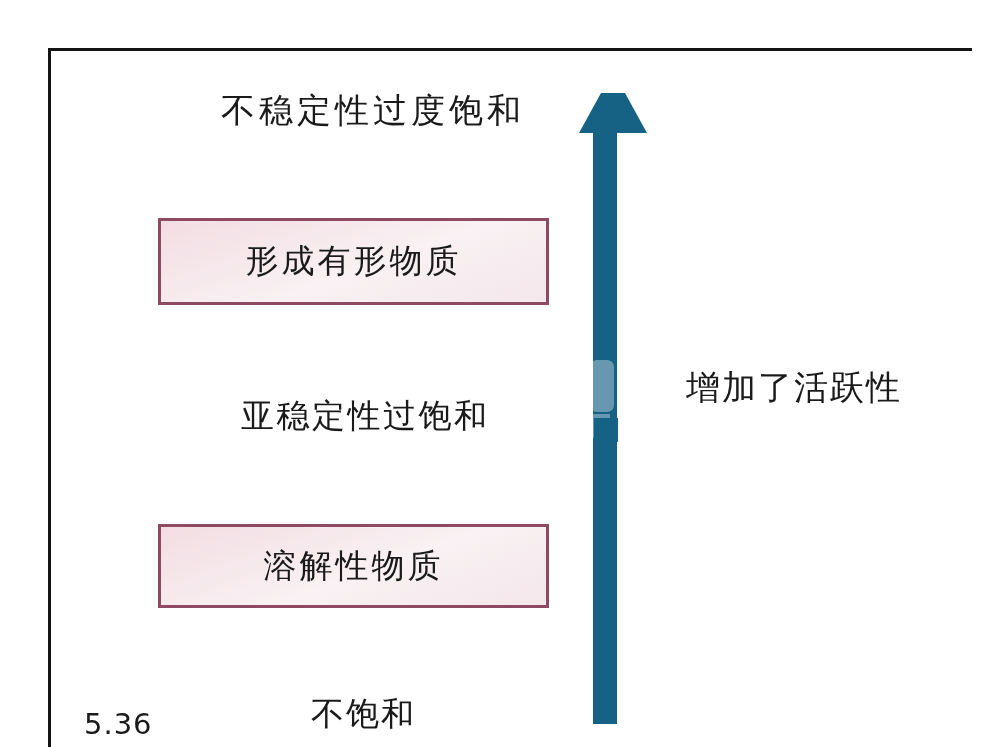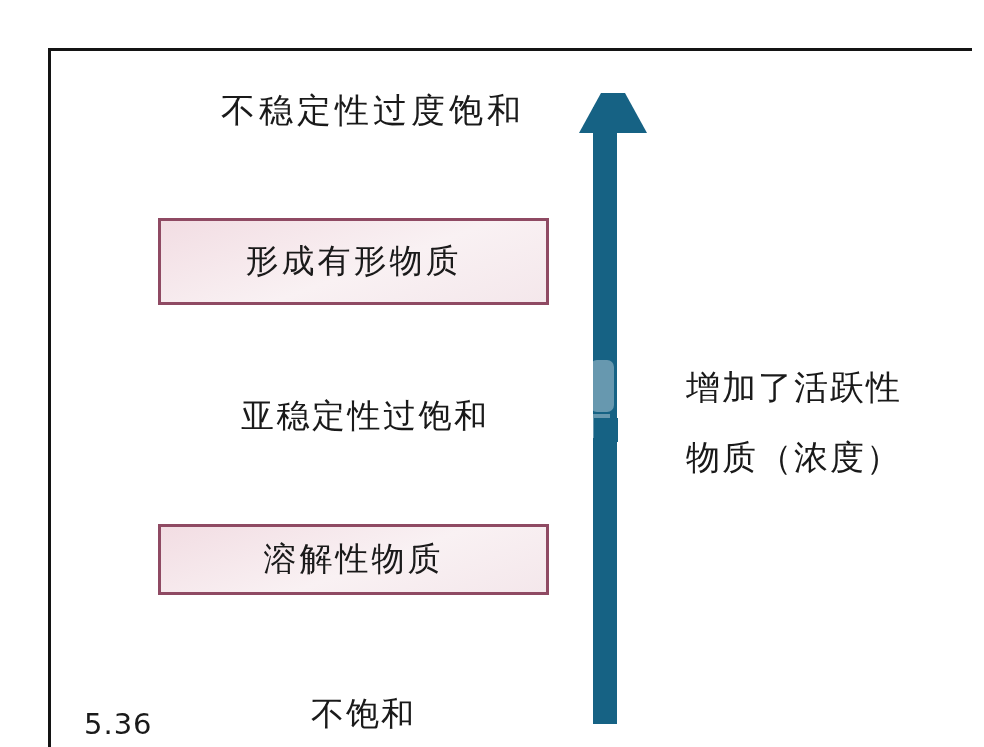--- a/index.html
+++ b/index.html
@@ -56,21 +56,21 @@
       #f9f1f3 55%,
       var(--box-fill-bottom, #f4e7eb) 100%);
     display: flex;
     align-items: center;
     justify-content: center;
     font-size: 33px;
     letter-spacing: 3px;
     color: var(--text, #1a1a1a);
   }
   .box-upper { top: 194px; height: 87px; font-family: Liberation Serif, serif; }
-  .box-lower { top: 500px; height: 71px; }
+  .box-lower { top: 500px; height: 84px; }
 
   .arrow-shaft {
     position: absolute;
     left: 569px; top: 83px;
     width: 15px; height: 617px;
     background: var(--arrow, #166284);
   }
   .arrow-head {
     position: absolute;
     left: 555px; top: 45px;
@@ -140,18 +140,17 @@
 
   <div class="arrow-shaft"></div>
   <div class="arrow-head"></div>
 
   <div class="wm-capsule"></div>
   <div class="wm-band"></div>
   <div class="wm-hole"></div>
 
   <div class="arrow-annotation">
     <div>增加了活跃性</div>
-    <div>物质（浓度）</div>
   </div>
 
   <div class="edge-tick"></div>
 
 </div>
 
 </body></html>

